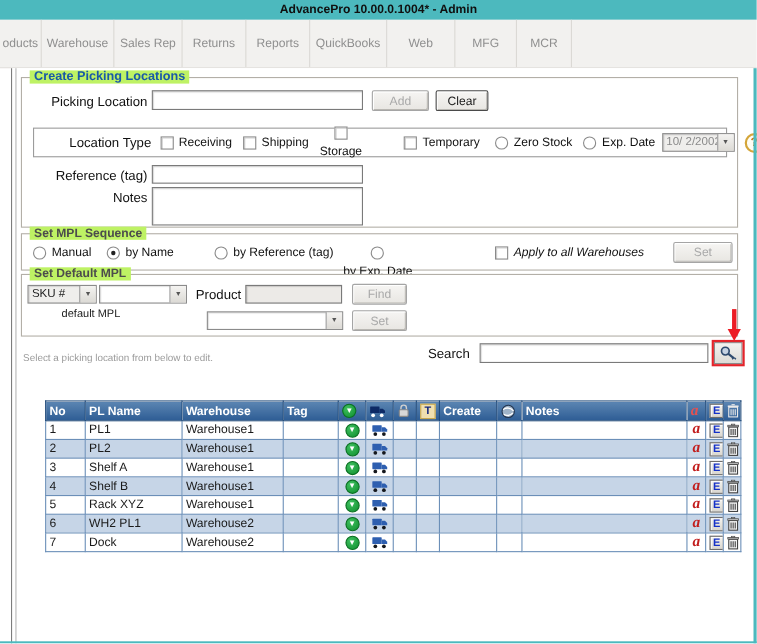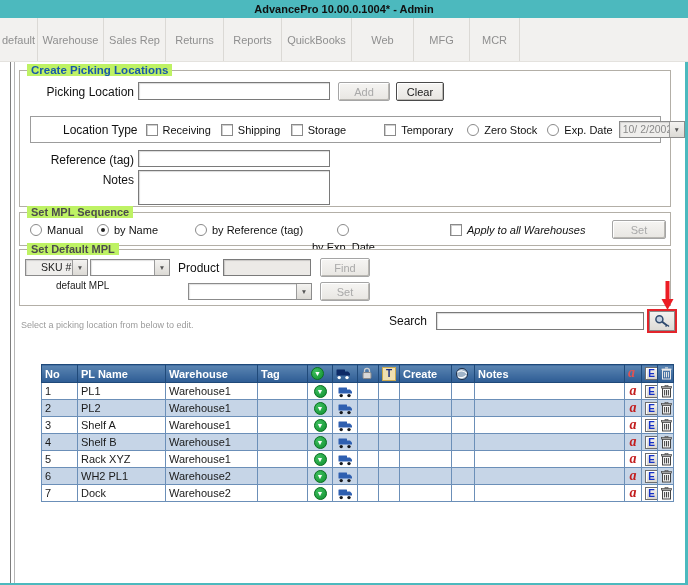--- a/index.html
+++ b/index.html
@@ -135,21 +135,21 @@
   svg { vertical-align:middle; }
 </style>
 </head>
 <body>
 
 <div class="titlebar">
   <span>AdvancePro 10.00.0.1004*  - Admin</span>
 </div>
 
 <div class="menubar">
-  <div class="menu-item">default</div>
+  <div class="menu-item">oducts</div>
   <div class="menu-item">Warehouse</div>
   <div class="menu-item">Sales Rep</div>
   <div class="menu-item">Returns</div>
   <div class="menu-item">Reports</div>
   <div class="menu-item">QuickBooks</div>
   <div class="menu-item">Web</div>
   <div class="menu-item">MFG</div>
   <div class="menu-item">MCR</div>
 </div>
 
@@ -166,21 +166,21 @@
     <div class="type-box" style="left:10px;top:45px;width:631px;height:27px;padding-left:16px;">
       <span class="lbl" style="position:static;margin-left:16px;">Location Type</span>
       <span class="opt" style="margin-left:8px;">
           <span class="cb"></span>
           <span>Receiving</span>
         </span>
       <span class="opt" style="margin-left:10px;">
           <span class="cb"></span>
           <span>Shipping</span>
         </span>
-      <span class="opt" style="margin-left:10px;">
+      <span class="opt" style="margin-left:10px;flex-direction:column;">
           <span class="cb"></span>
           <span>Storage</span>
         </span>
       <span class="opt" style="margin-left:38px;">
           <span class="cb"></span>
           <span>Temporary</span>
         </span>
       <span class="opt" style="margin-left:14px;">
           <span class="rd"></span>
           <span>Zero Stock</span>
@@ -223,21 +223,21 @@
       </span>
     <span class="opt mpl-item" style="left:430px;font-style:italic;">
         <span class="cb"></span>
         <span>Apply to all Warehouses</span>
       </span>
     <div class="btn dis" style="right:4px;top:7px;width:54px;height:19px;">Set</div>
   </div>
 
   <div class="gb" style="left:8px;top:187px;width:652px;height:57px;">
     <span class="legend">Set Default MPL</span>
-    <span class="combo" style="left:5px;top:9px;width:63px;height:17px;background:#efeeec;padding-left:12px;">
+    <span class="combo" style="left:5px;top:9px;width:63px;height:17px;background:#efeeec;">
       <span class="cval" style="color:#222;">SKU #</span>
       <span class="carr">▼</span>
     </span>
     <span class="combo" style="left:70px;top:9px;width:80px;height:17px;">
       <span class="cval"></span>
       <span class="carr">▼</span>
     </span>
     <span class="lbl" style="left:158px;top:11px;">Product</span>
     <input class="tb dis" style="left: 203px; top: 9px; width: 88px; height: 17px;" value="">
     <div class="btn dis" style="left:300px;top:8px;width:50px;height:19px;">Find</div>

